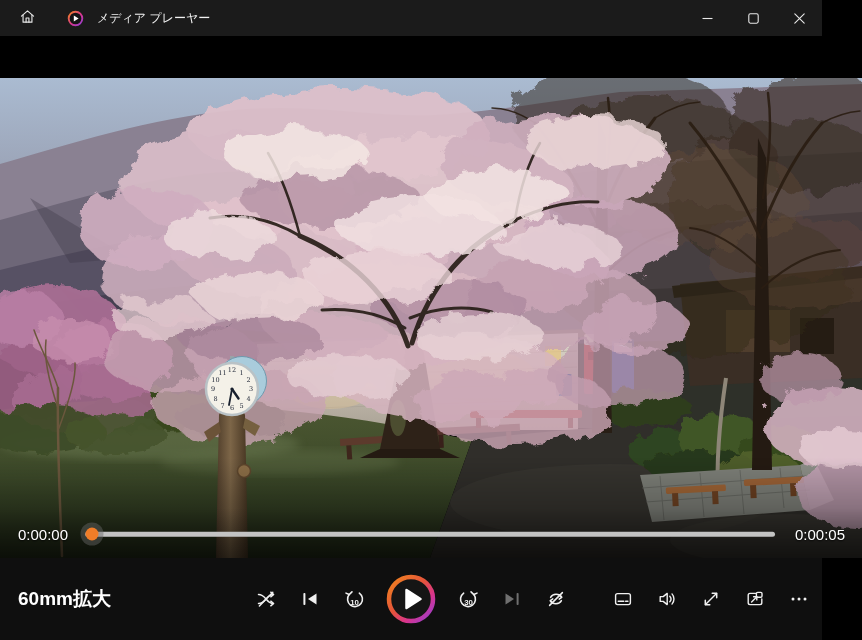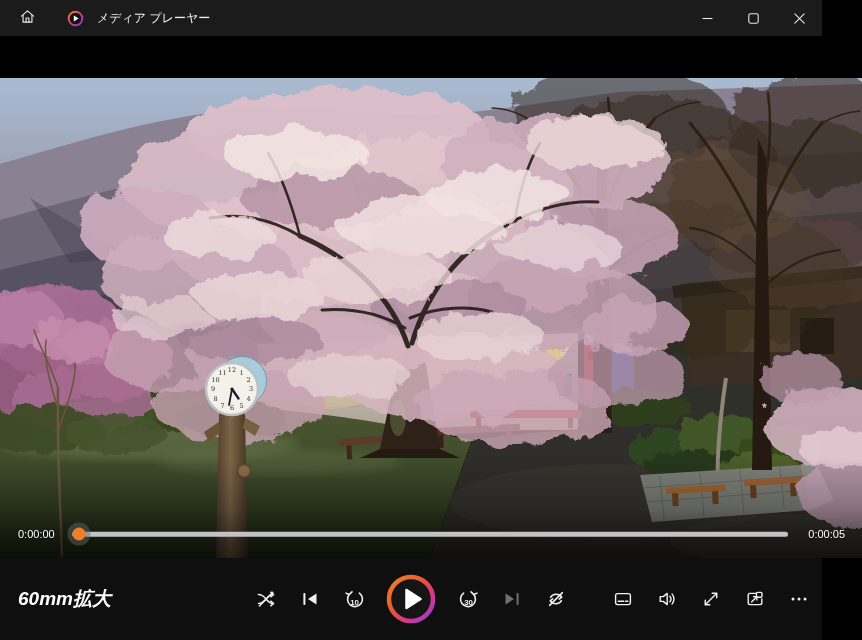--- a/index.html
+++ b/index.html
@@ -18,32 +18,32 @@
 
   
   .stage { flex:0 0 522px; position:relative; background:#000; }
   .video-frame { position:absolute; left:0; top:42px; width:862px; height:480px; overflow:hidden; }
   .video-frame svg { display:block; }
 
   
   .seek-overlay { position:absolute; left:0; bottom:0; width:100%; height:50px;
     display:flex; align-items:center; padding:6px 17px 4px 18px;
     background:linear-gradient(to bottom, rgba(0,0,0,0) 0%, rgba(0,0,0,0.38) 100%); }
-  .time-label { color:#fff; font-size:11px; text-shadow:0 1px 2px rgba(0,0,0,.85); flex:0 0 auto; }
+  .time-label { color:#fff; font-size:15px; text-shadow:0 1px 2px rgba(0,0,0,.85); flex:0 0 auto; }
   .seek-track-wrap { flex:1 1 auto; position:relative; height:20px; margin:0 20px 0 17px; cursor:pointer; }
   .seek-track { position:absolute; left:0; right:0; top:50%; height:4.5px; transform:translateY(-50%);
     background:#c3c3c3; border-radius:3px; }
   .seek-thumb { position:absolute; left:7px; top:50%; width:13px; height:13px; border-radius:50%;
     background:#f07d28; transform:translate(-50%,-50%);
     box-shadow:0 0 0 5px rgba(105,105,105,0.45); cursor:pointer; }
 
   
   .controlbar { flex:1 1 auto; background:#0f0f0f; position:relative; }
   .np { position:absolute; left:18px; top:50%; transform:translateY(-50%);
-    display:flex; gap:21px; color:#fff; font-size:19px; font-weight:bold; white-space:nowrap;font-style:italic; }
+    display:flex; gap:21px; color:#fff; font-size:19px; font-weight:bold; white-space:nowrap; }
   .transport { position:absolute; left:50%; top:50%; transform:translate(-50%,-50%);
     display:flex; align-items:center; gap:8px; }
   .right-ctls { position:absolute; right:5px; top:50%; transform:translateY(-50%);
     display:flex; align-items:center; gap:8px; }
   .icon-btn { width:36px; height:36px; display:flex; align-items:center; justify-content:center;
     background:none; border:none; padding:0; cursor:pointer; border-radius:4px; }
   .icon-btn svg { display:block; }
   .play-btn { width:50px; height:50px; margin:0 6px; background:none; border:none; padding:0; cursor:pointer; }
 </style>
 </head>

